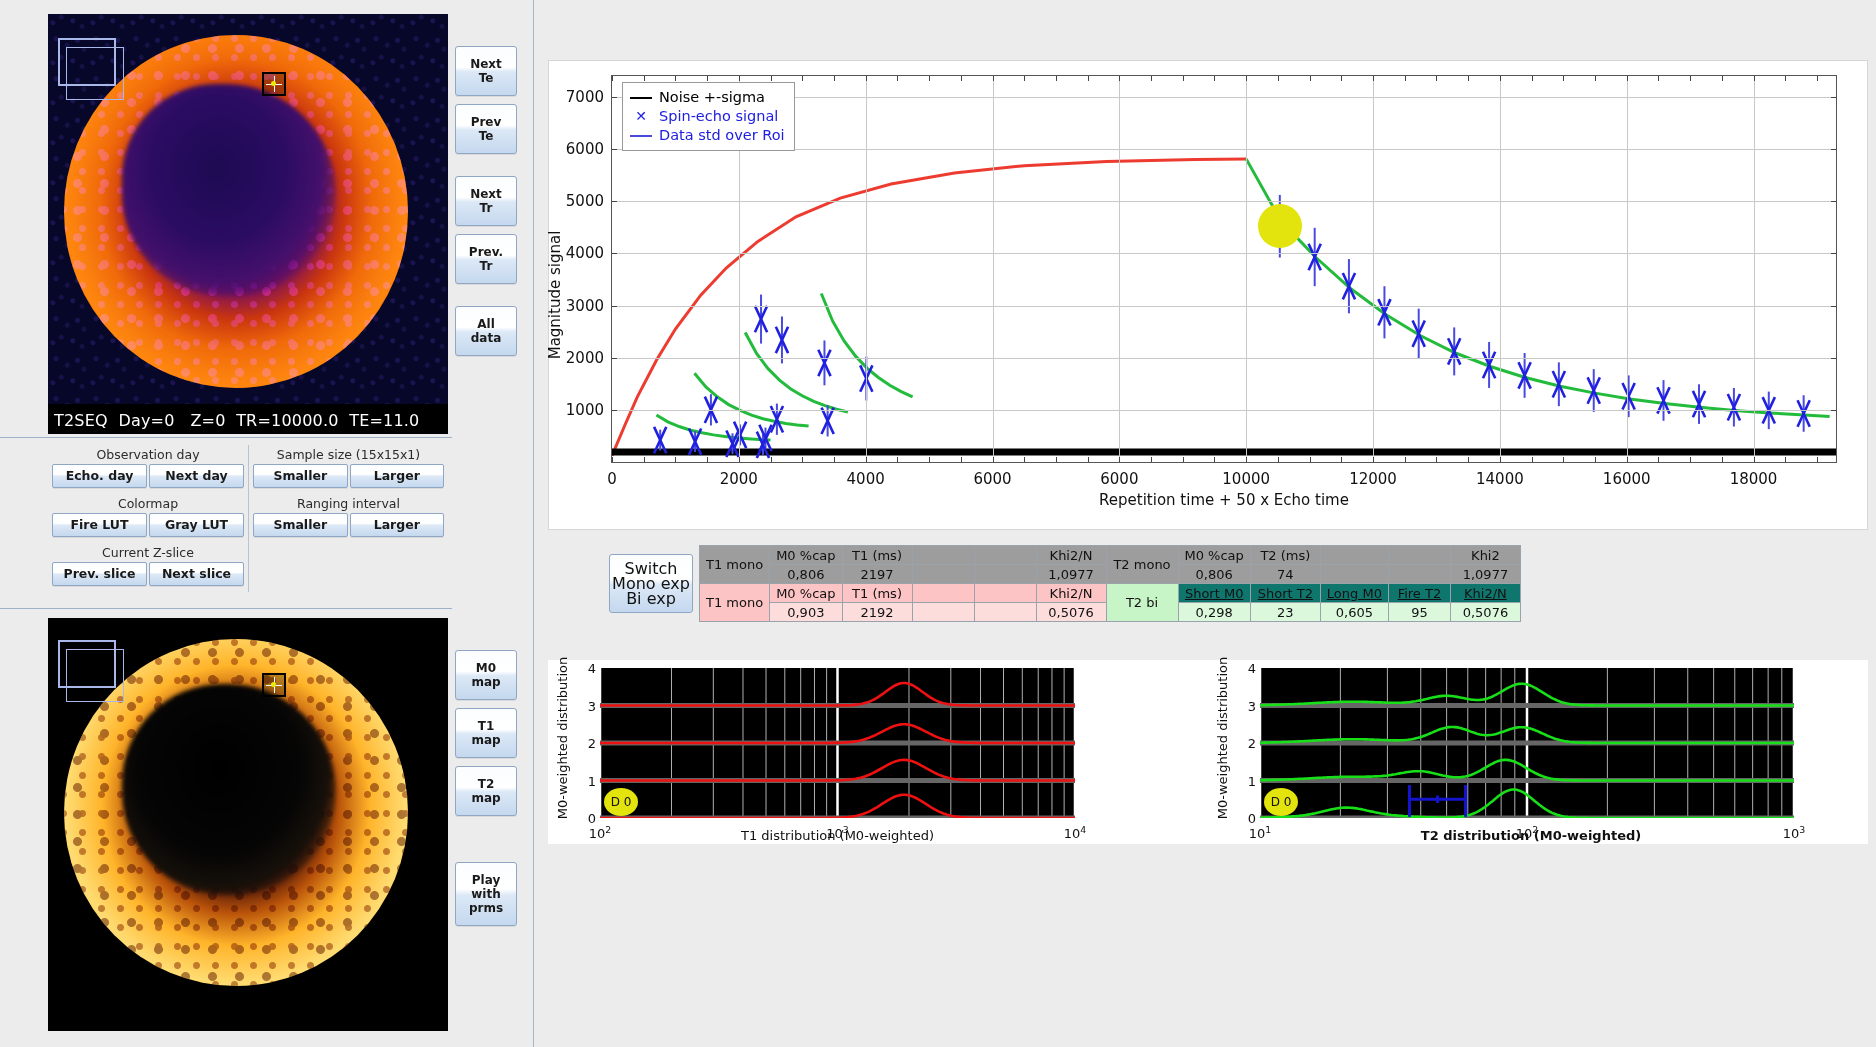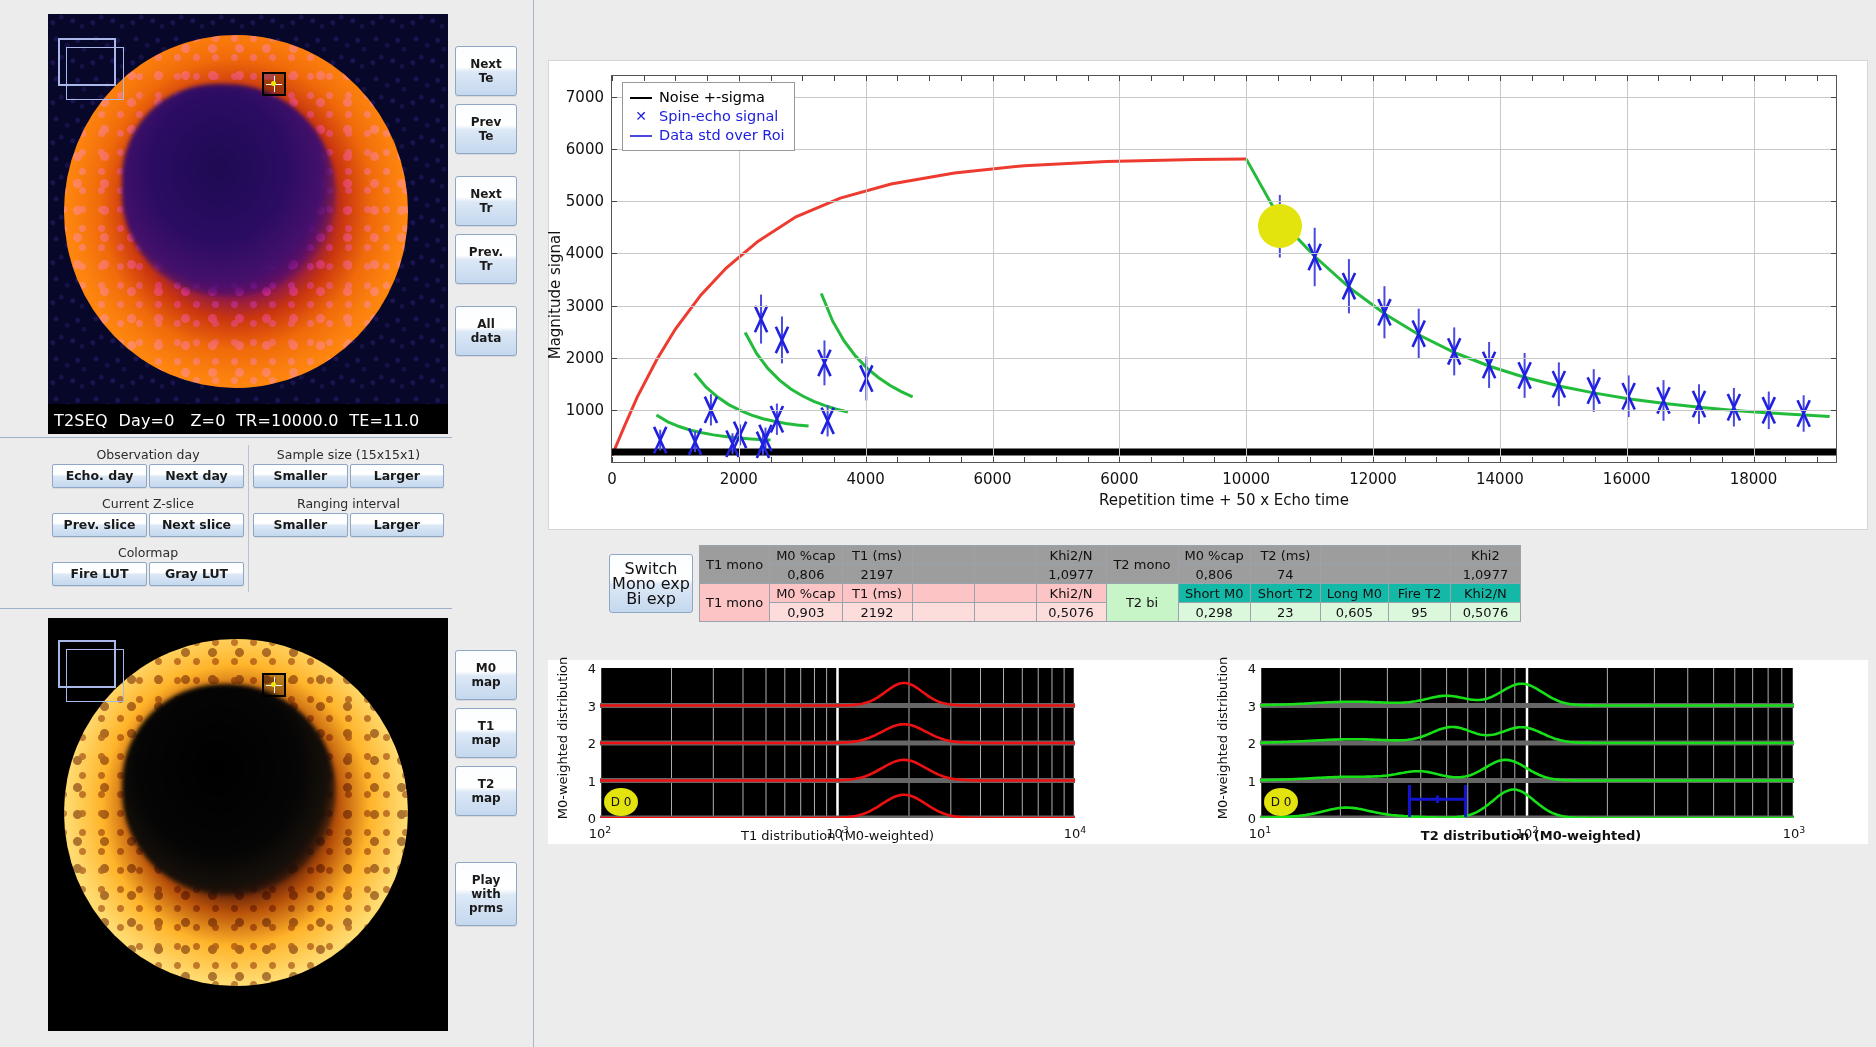--- a/index.html
+++ b/index.html
@@ -183,21 +183,21 @@
   table.restab td {
     border:1px solid #9aa2ab; padding:1px 6px; height:19px; text-align:center;
     color:#111; white-space:nowrap; font-family:"DejaVu Sans", sans-serif;
   }
   td.hdr { background:#9d9d9d; font-weight:normal; }
   td.val { background:#9d9d9d; }
   td.rowname { background:#9d9d9d; }
   td.pink-hdr { background:#fcc4c4; }
   td.pink-val { background:#fddcdc; }
   td.pink-name { background:#fcc4c4; }
-  td.green-hdr { background:#14b8a6; }
+  td.green-hdr { background:#0f766e;text-decoration:underline; }
   td.green-val { background:#dcf8dc; }
   td.green-name { background:#c8f5c8; }
   #switch-btn {
     width:84px; border:1px solid #8fa6c4; border-radius:3px;
     background: linear-gradient(to bottom, #fbfdff 0%, #ffffff 42%, #dce8f6 52%, #c4d8ee 100%);
     font-size:16px; line-height:15px; text-align:center; padding:6px 2px;
     white-space:pre-line; color:#111;
   }
   .distplot { position:absolute; background:#fff; }
   .dist-inner { position:absolute; background:#000; }
@@ -249,32 +249,32 @@
 
           <div class="ctrl-group">
             <div class="ctrl-label">Observation day</div>
             <div class="ctrl-row">
               <div class="jbtn">Echo. day</div>
               <div class="jbtn">Next day</div>
             </div>
           </div>
 
           <div class="ctrl-group">
+            <div class="ctrl-label">Colormap</div>
+            <div class="ctrl-row">
+              <div class="jbtn">Fire LUT</div>
+              <div class="jbtn">Gray LUT</div>
+            </div>
+          </div>
+
+          <div class="ctrl-group">
             <div class="ctrl-label">Current Z-slice</div>
             <div class="ctrl-row">
               <div class="jbtn">Prev. slice</div>
               <div class="jbtn">Next slice</div>
-            </div>
-          </div>
-
-          <div class="ctrl-group">
-            <div class="ctrl-label">Colormap</div>
-            <div class="ctrl-row">
-              <div class="jbtn">Fire LUT</div>
-              <div class="jbtn">Gray LUT</div>
             </div>
           </div>
 
         </div>
 
         <div class="ctrl-half right">
 
           <div class="ctrl-group">
             <div class="ctrl-label">Sample size (15x15x1)</div>
             <div class="ctrl-row">

